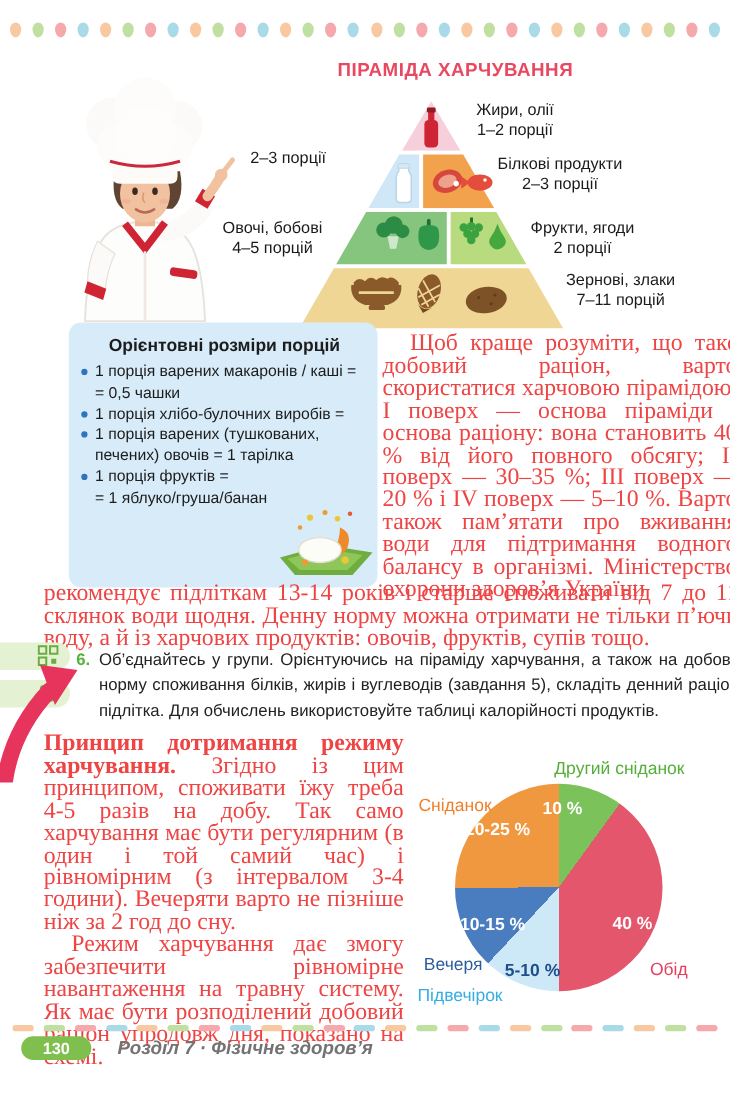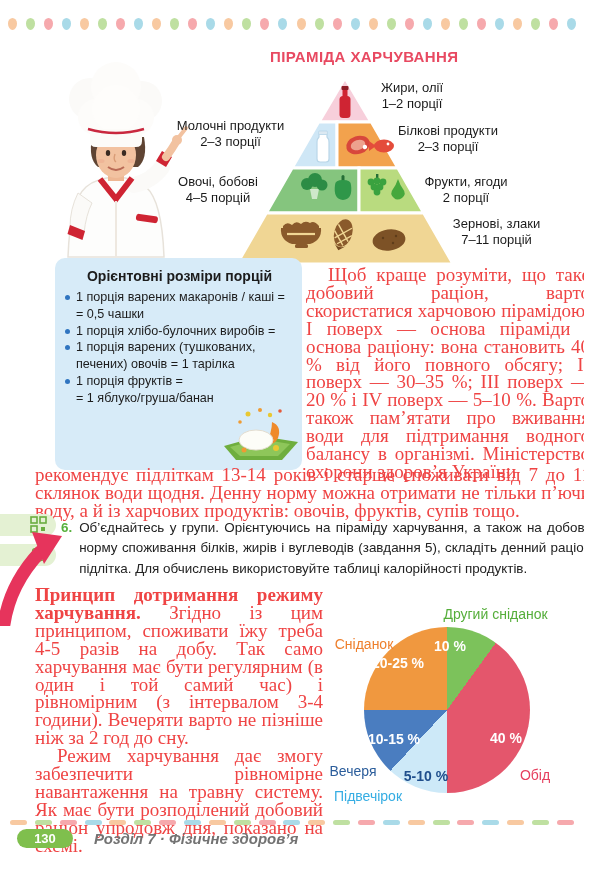--- a/index.html
+++ b/index.html
@@ -64,21 +64,21 @@
   .pval{position:absolute;font-weight:bold;font-size:14px;color:#fff;text-align:center;}
   .pv-0{left:100px;top:40px;width:60px;}
   .pv-1{left:156px;top:132px;width:60px;}
   .pv-2{left:71px;top:170px;width:70px;}
   .pv-3{left:39px;top:133px;width:70px;}
   .pv-4{left:43px;top:57px;width:70px;}
   .plab{position:absolute;font-weight:normal;font-size:14px;text-align:center;}
   .pl-0{left:103px;top:8px;width:145px;}
   .pl-1{left:183px;top:169px;width:64px;}
   .pl-2{left:0;top:190px;width:96px;}
-  .pl-3{left:0;top:165px;width:66px;}
+  .pl-3{left:0;top:165px;width:66px;text-align:right;}
   .pl-4{left:4px;top:38px;width:80px;}
 
   
   .badge{position:absolute;left:17px;top:829px;width:56px;height:19px;border-radius:9.5px;
          color:#fff;font-weight:bold;font-size:13px;text-align:center;line-height:19px;}
   .section{position:absolute;left:94px;top:830px;font-style:italic;font-weight:600;
            font-size:15px;color:#737373;}
 </style>
 </head>
 <body>
@@ -227,21 +227,20 @@
       <circle cx="156" cy="167" r="1.2" fill="#5e3c1a"></circle>
       <circle cx="159" cy="160" r="1.2" fill="#5e3c1a"></circle>
     </g>
   </svg>
 
   <div class="pyr-label pl-fats">
     <div>Жири, олії</div>
     <div>1–2 порції</div>
   </div>
   <div class="pyr-label pl-dairy">
-    <div>Молочні продукти</div>
     <div>2–3 порції</div>
   </div>
   <div class="pyr-label pl-protein">
     <div>Білкові продукти</div>
     <div>2–3 порції</div>
   </div>
   <div class="pyr-label pl-veg">
     <div>Овочі, бобові</div>
     <div>4–5 порцій</div>
   </div>

